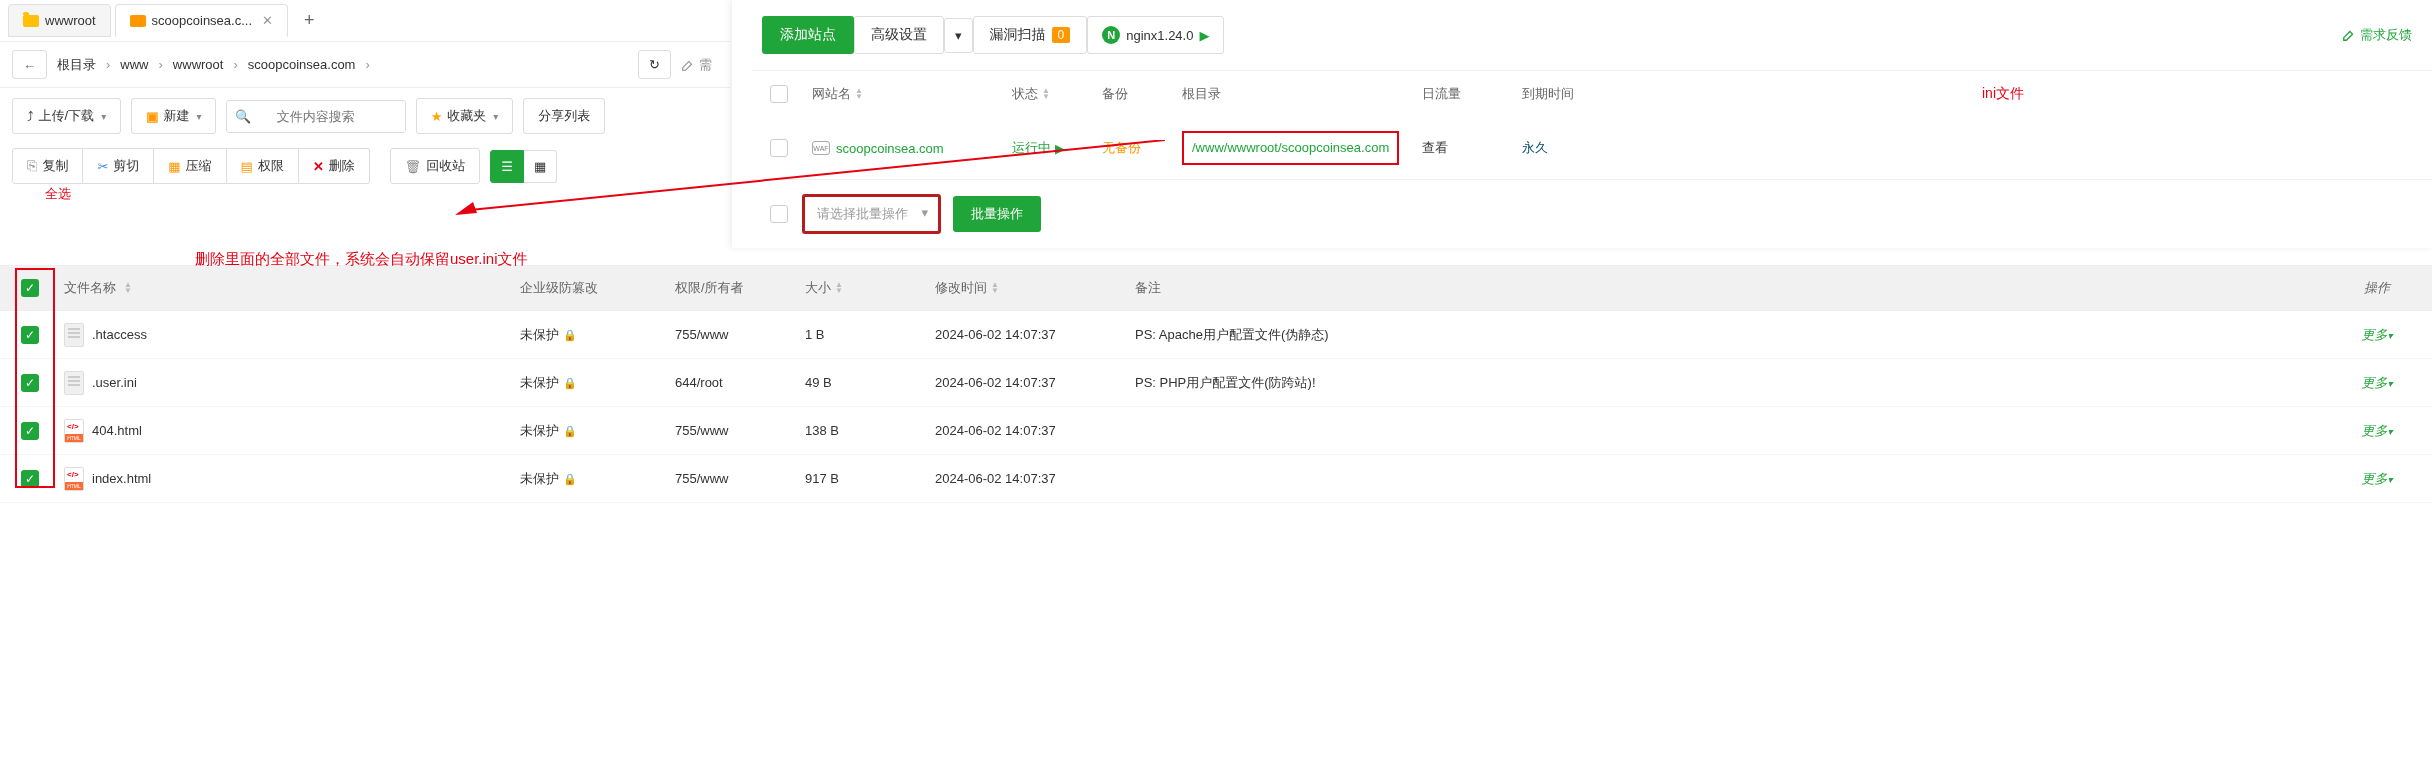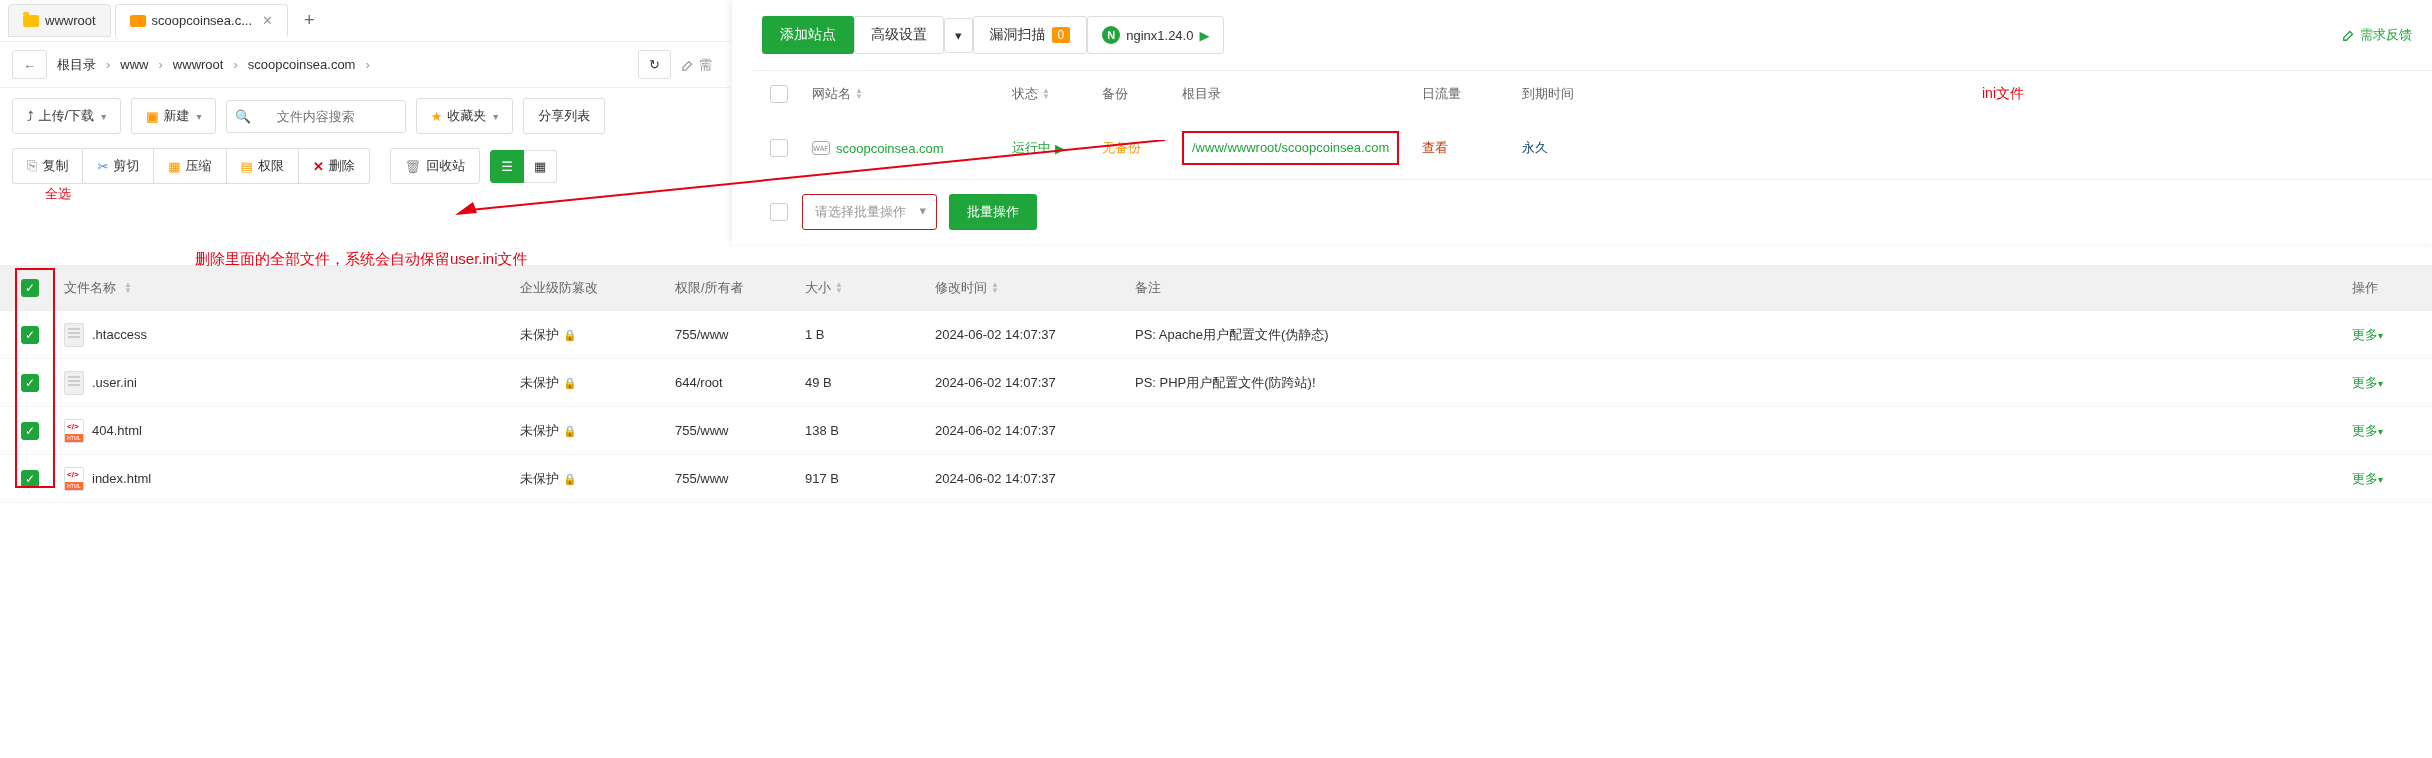--- a/index.html
+++ b/index.html
@@ -50,21 +50,21 @@
     
     .file-table { position: absolute; left: 0; top: 265px; width: 2432px; }
     .ft-header { display: flex; align-items: center; height: 46px; background: #f1f1f1; border-top: 1px solid #eee; border-bottom: 1px solid #eee; color: #666; font-size: 13px; }
     .ft-cell-check { width: 60px; display: flex; justify-content: center; }
     .ft-cell-name { width: 460px; display: flex; align-items: center; gap: 8px; padding-left: 4px; }
     .ft-cell-protect { width: 155px; }
     .ft-cell-perm { width: 130px; }
     .ft-cell-size { width: 130px; display: flex; align-items: center; gap: 4px; }
     .ft-cell-time { width: 200px; display: flex; align-items: center; gap: 4px; }
     .ft-cell-note { flex: 1; }
-    .ft-cell-action { width: 80px; text-align: left; padding-right: 30px; }
+    .ft-cell-action { width: 80px; text-align: center; padding-right: 30px; font-style: italic; }
     .sort-arrows { display: inline-flex; flex-direction: column; font-size: 8px; line-height: 6px; color: #bbb; }
     
     .ft-row { display: flex; align-items: center; height: 48px; border-bottom: 1px solid #f5f5f5; font-size: 13px; }
     .checkbox { width: 18px; height: 18px; background: #20a53a; border-radius: 3px; display: flex; align-items: center; justify-content: center; color: #fff; font-size: 12px; }
     .checkbox.empty { background: #fff; border: 1px solid #ccc; }
     .file-icon-txt { width: 20px; height: 24px; background: #f0f0f0; border: 1px solid #ddd; border-radius: 2px; display: inline-block; position: relative; }
     .file-icon-txt::before { content: ''; position: absolute; top: 4px; left: 3px; right: 3px; height: 2px; background: #ccc; box-shadow: 0 4px 0 #ccc, 0 8px 0 #ccc; }
     .file-icon-html { width: 20px; height: 24px; background: #fff; border: 1px solid #ddd; border-radius: 2px; display: inline-block; position: relative; }
     .file-icon-html::after { content: '</>'; position: absolute; top: 2px; left: 2px; font-size: 8px; color: #e60012; font-weight: bold; }
     .file-icon-html::before { content: 'HTML'; position: absolute; bottom: 0; left: 0; right: 0; font-size: 5px; background: #ff6b35; color: #fff; text-align: center; line-height: 8px; }
@@ -99,26 +99,26 @@
     .annotation-enter { position: absolute; left: 1250px; top: 85px; color: #e60012; font-size: 14px; z-index: 6; }
     
     .site-row { display: flex; align-items: center; padding: 14px 20px 14px 10px; font-size: 13px; }
     .sr-check { width: 50px; display: flex; justify-content: flex-start; padding-left: 8px; }
     .sr-name { width: 200px; color: #20a53a; display: flex; align-items: center; gap: 6px; cursor: pointer; }
     .waf-icon { width: 18px; height: 14px; border: 1px solid #aaa; border-radius: 3px; font-size: 7px; color: #888; display: flex; align-items: center; justify-content: center; }
     .sr-status { width: 90px; color: #20a53a; display: flex; align-items: center; gap: 4px; }
     .sr-backup { width: 80px; color: #ff9800; cursor: pointer; }
     .sr-root { width: 240px; color: #20a53a; cursor: pointer; font-size: 13px; line-height: 1.4; }
     .red-box-root { border: 2px solid #e60012; padding: 6px 8px; display: inline-block; }
-    .sr-traffic { width: 100px; color: #c2410c; cursor: pointer; font-family: Liberation Mono, monospace; }
+    .sr-traffic { width: 100px; color: #404040; cursor: pointer; font-family: Liberation Mono, monospace; }
     .sr-expire { width: 80px; color: #0c4a6e; cursor: pointer; }
     
     .batch-row { display: flex; align-items: center; gap: 12px; padding: 14px 20px 14px 18px; border-top: 1px solid #f0f0f0; }
     .batch-check { width: 20px; }
-    .batch-select { padding: 8px 30px 8px 12px; border: 1px solid #b91c1c; border-radius: 3px; color: #999; position: relative; cursor: pointer; }
+    .batch-select { padding: 8px 30px 8px 12px; border: 3px solid #b91c1c; border-radius: 3px; color: #999; position: relative; cursor: pointer; }
     .batch-select::after { content: '▾'; position: absolute; right: 10px; color: #999; }
     .batch-btn { background: #20a53a; color: #fff; padding: 9px 18px; border-radius: 3px; cursor: pointer; }
     
     
     .red-arrow { position: absolute; z-index: 5; pointer-events: none; }
     .arrow1 { left: 455px; top: 140px; width: 710px; height: 75px; }
     .arrow-line1 { stroke: #e60012; stroke-width: 2; fill: none; }
     .arrow-head1 { fill: #e60012; }
     
     .small-icon { width: 14px; height: 14px; display: inline-block; }

